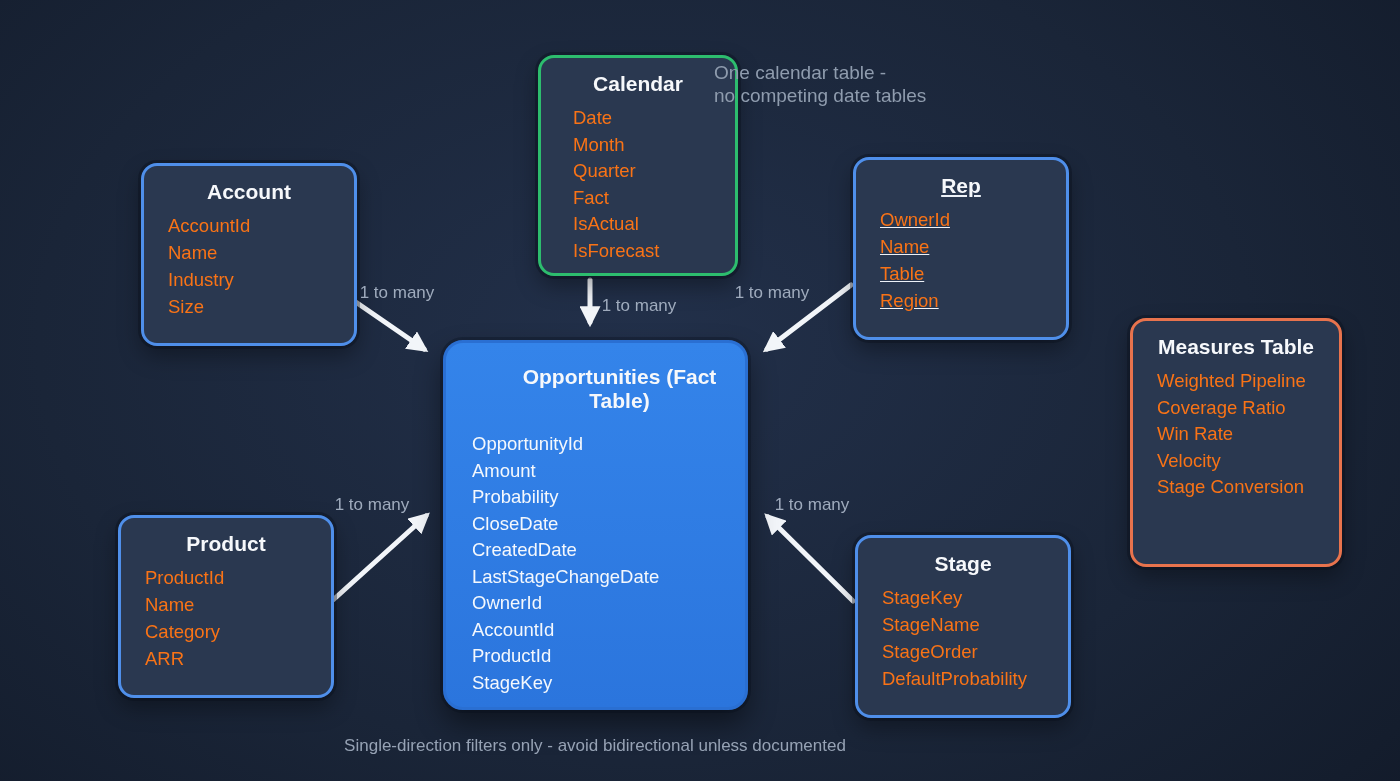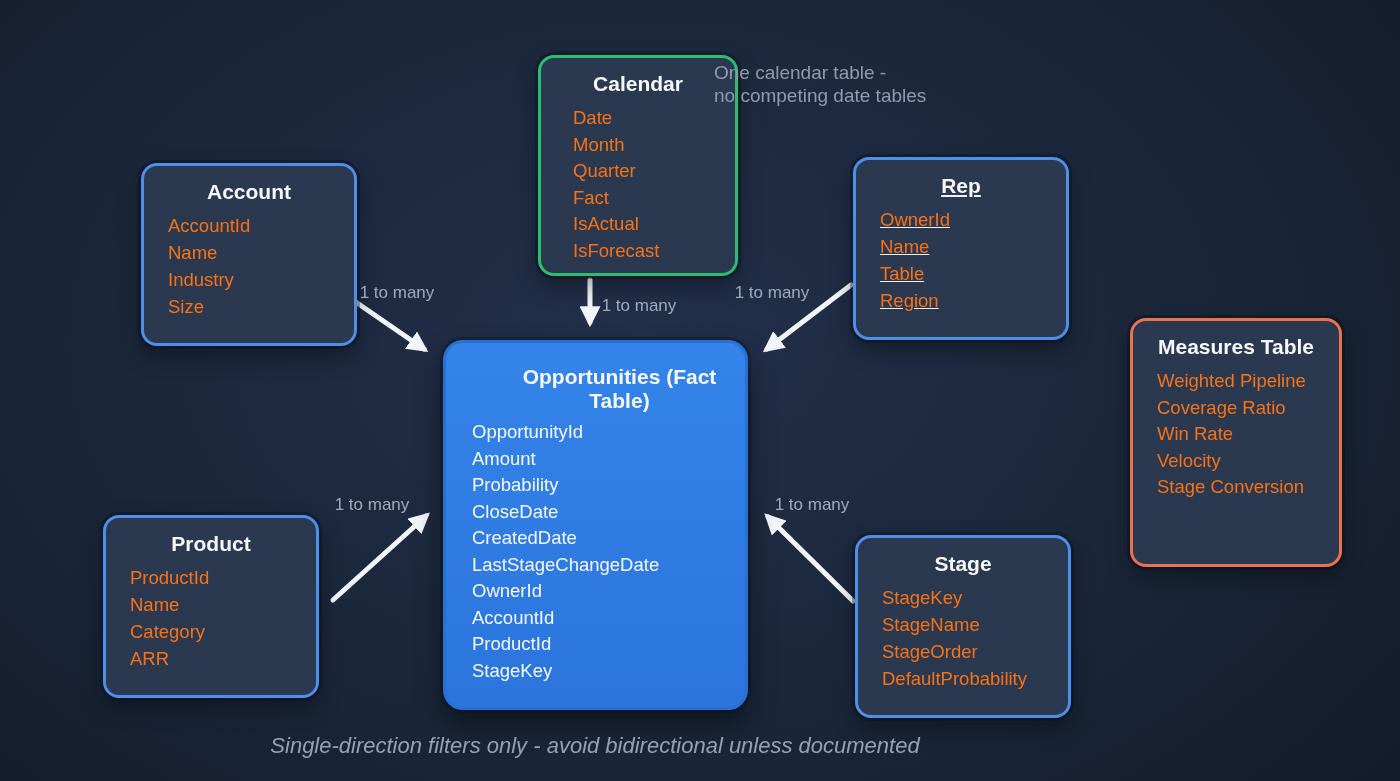--- a/index.html
+++ b/index.html
@@ -56,44 +56,43 @@
   .node.fact .node-title { padding-top: 22px; font-size: 21px; margin-left: 48px; }
   .node-fields {
     list-style: none;
     margin: 8px 0 0 0;
     padding: 0 18px 0 24px;
     font-size: 18.5px;
     line-height: 27px;
     color: #f97316;
   }
   .node.green .node-fields { padding-left: 32px; line-height: 26.5px; margin-top: 9px; }
-  .node.fact .node-fields { padding-left: 26px; margin-top: 6px; line-height: 26.5px; color: #f4f8fd; }
+  .node.fact .node-fields { padding-left: 26px; margin-top: 18px; line-height: 26.5px; color: #f4f8fd; }
   .node.orange .node-fields { line-height: 26.5px; margin-top: 9px; }
 
   .edge-label {
     position: absolute;
     transform: translate(-50%, -50%);
     font-size: 17px;
     color: #9fabbd;
     white-space: nowrap;
   }
   .note {
     position: absolute;
     font-size: 19px;
     line-height: 23px;
     color: #8f9cae;
     white-space: nowrap;
   }
   .footer-note {
     position: absolute;
     transform: translate(-50%, -50%);
-    font-size: 22px;
+    font-size: 17px;
     color: #96a2b4;
     white-space: nowrap;
-    font-style: italic;
   }
 </style>
 </head>
 <body>
 
 <div class="canvas">
 
   <svg class="edges" viewBox="0 0 1400 781">
     <defs>
       <marker id="arrowhead" viewBox="0 0 10 10" refX="7.5" refY="5" markerWidth="4.2" markerHeight="4.2" orient="auto-start-reverse">
@@ -132,21 +131,21 @@
   <div class="node" style="left:853px; top:157px; width:216px; height:183px;text-decoration:underline;">
     <div class="node-title">Rep</div>
     <ul class="node-fields">
       <li>OwnerId</li>
       <li>Name</li>
       <li>Table</li>
       <li>Region</li>
     </ul>
   </div>
 
-  <div class="node" style="left:103px; top:515px; width:216px; height:183px;">
+  <div class="node" style="left:118px; top:515px; width:216px; height:183px;">
     <div class="node-title">Product</div>
     <ul class="node-fields">
       <li>ProductId</li>
       <li>Name</li>
       <li>Category</li>
       <li>ARR</li>
     </ul>
   </div>
 
   <div class="node" style="left:855px; top:535px; width:216px; height:183px;">

